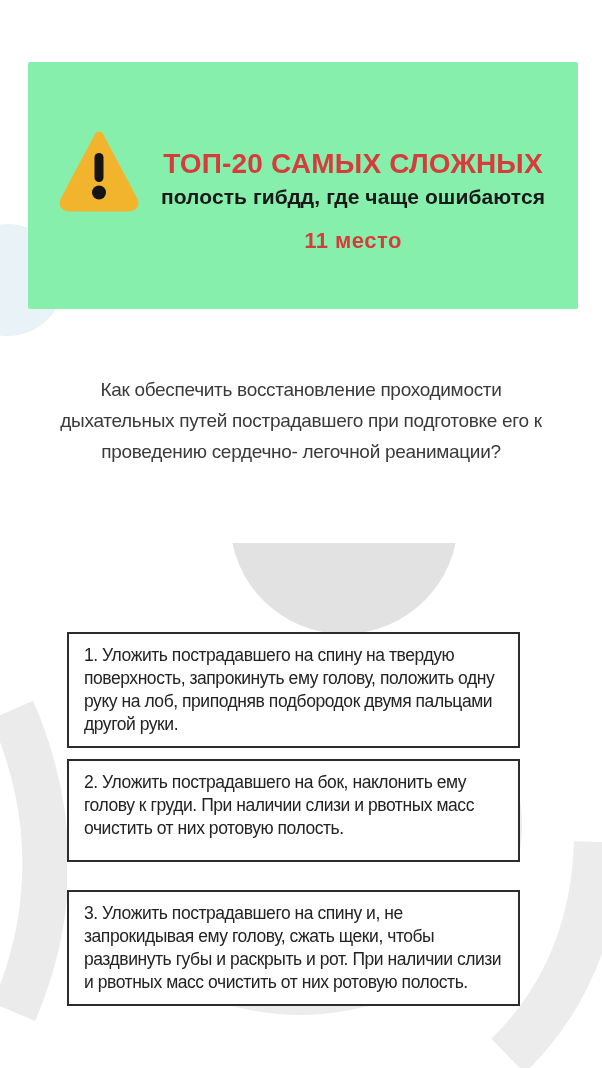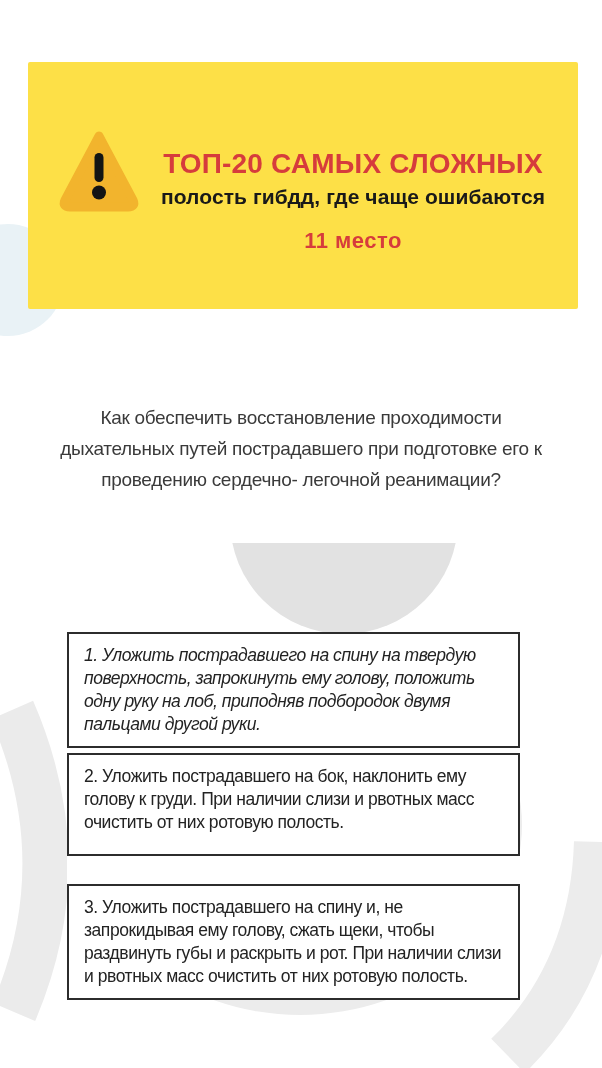--- a/index.html
+++ b/index.html
@@ -1,34 +1,34 @@
 <!DOCTYPE html>
 <html><head>
 <meta charset="utf-8">
 <style>
   html,body{margin:0;padding:0;background:#ffffff;}
   .page{position:relative;width:602px;height:1068px;overflow:hidden;background:#ffffff;
         font-family:"Liberation Sans", sans-serif;}
   .watermark{position:absolute;left:0;top:0;width:602px;height:1068px;z-index:0;}
   .header-card{position:absolute;left:28px;top:62px;width:550px;height:247px;
-        background:#fde047;z-index:2;border-radius:2px;}
+        background:#86efac;z-index:2;border-radius:2px;}
   .header-row{position:absolute;left:30px;top:66px;display:flex;gap:6px;align-items:flex-start;}
   .tri-icon{width:82px;height:88px;flex:0 0 auto;}
   .titles{width:414px;text-align:center;padding-top:20px;}
   .title{font-size:28px;line-height:32px;font-weight:bold;color:#d63c3c;letter-spacing:0.2px;white-space:nowrap;}
   .subtitle{font-size:21px;line-height:24px;font-weight:bold;color:#191919;margin-top:5px;letter-spacing:0.1px;white-space:nowrap;}
   .place{font-size:22px;line-height:34px;font-weight:bold;color:#d63c3c;margin-top:15px;letter-spacing:0.5px;}
   .question{position:absolute;left:51px;top:374px;width:500px;z-index:1;
         text-align:center;font-size:19px;line-height:31px;font-weight:400;
-        color:#3a3a3a;letter-spacing:-0.3px;margin-top:28px;}
+        color:#3a3a3a;letter-spacing:-0.3px;}
   .answers{position:absolute;left:67px;top:632px;width:453px;z-index:1;background:#ffffff;}
   .answer-box{box-sizing:border-box;border:2px solid #2c2c2c;background:#ffffff;
         padding:10px 12px 10px 15px;font-size:17.5px;line-height:23px;
         letter-spacing:-0.45px;color:#232323;cursor:pointer;}
-  .answer-box.b1{margin-bottom:5px;font-style:italic;}
+  .answer-box.b1{margin-bottom:11px;}
   .answer-box.b2{min-height:103px;margin-bottom:28px;}
 </style>
 </head>
 <body>
 
 <div class="page">
 
   <svg class="watermark" viewBox="0 0 602 1068" xmlns="http://www.w3.org/2000/svg" aria-hidden="true">
     <circle cx="8" cy="280" r="56" fill="#e9f2f6"></circle>
     <circle cx="344" cy="520" r="114" fill="#e2e2e2"></circle>

